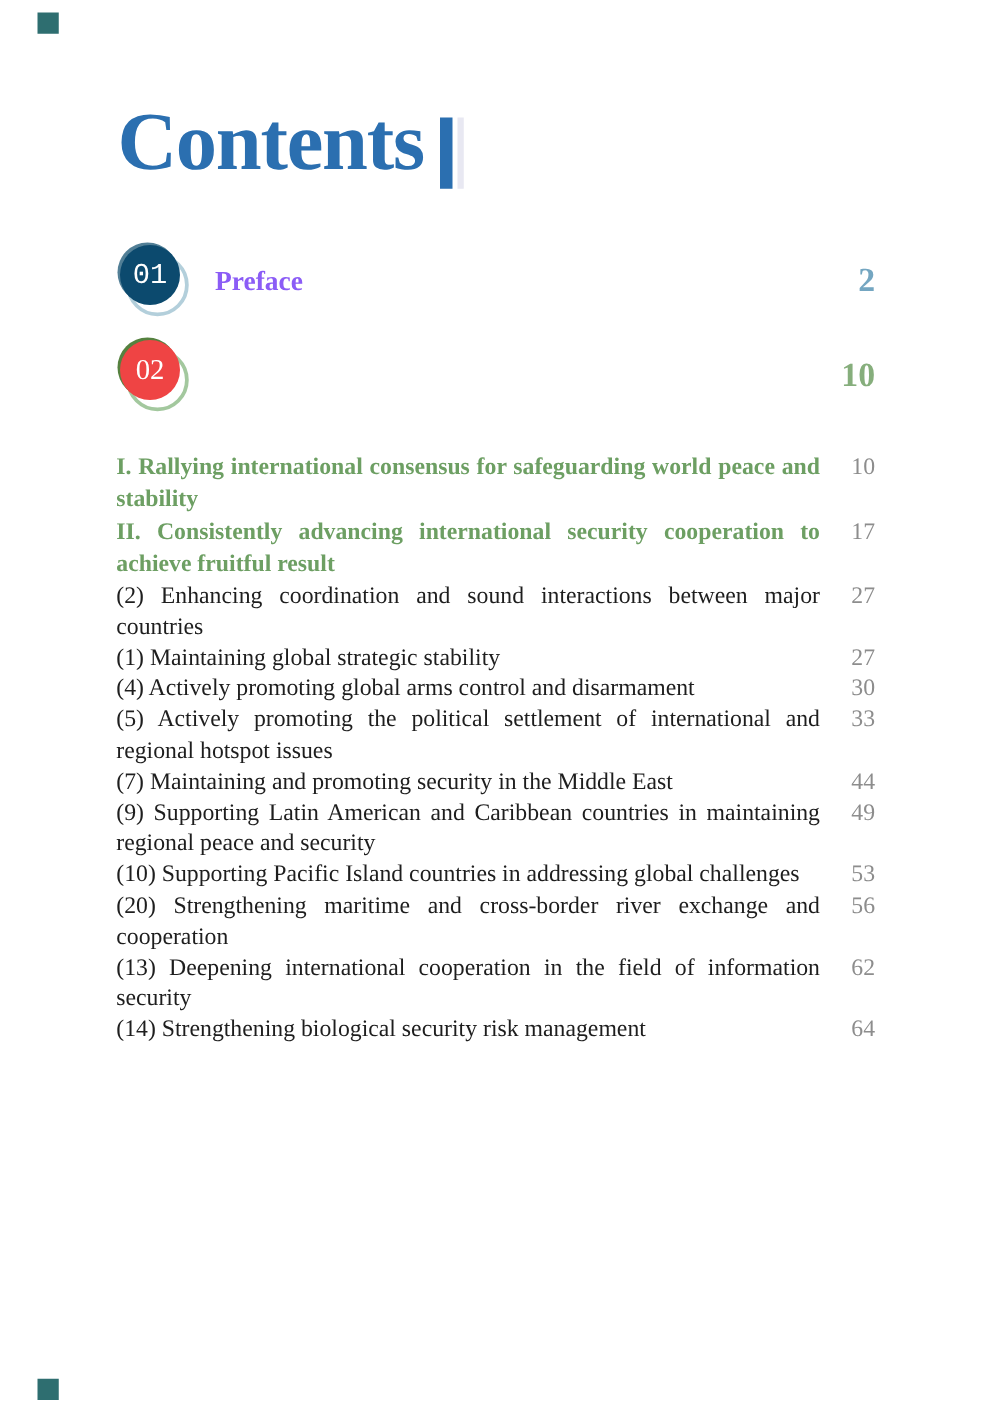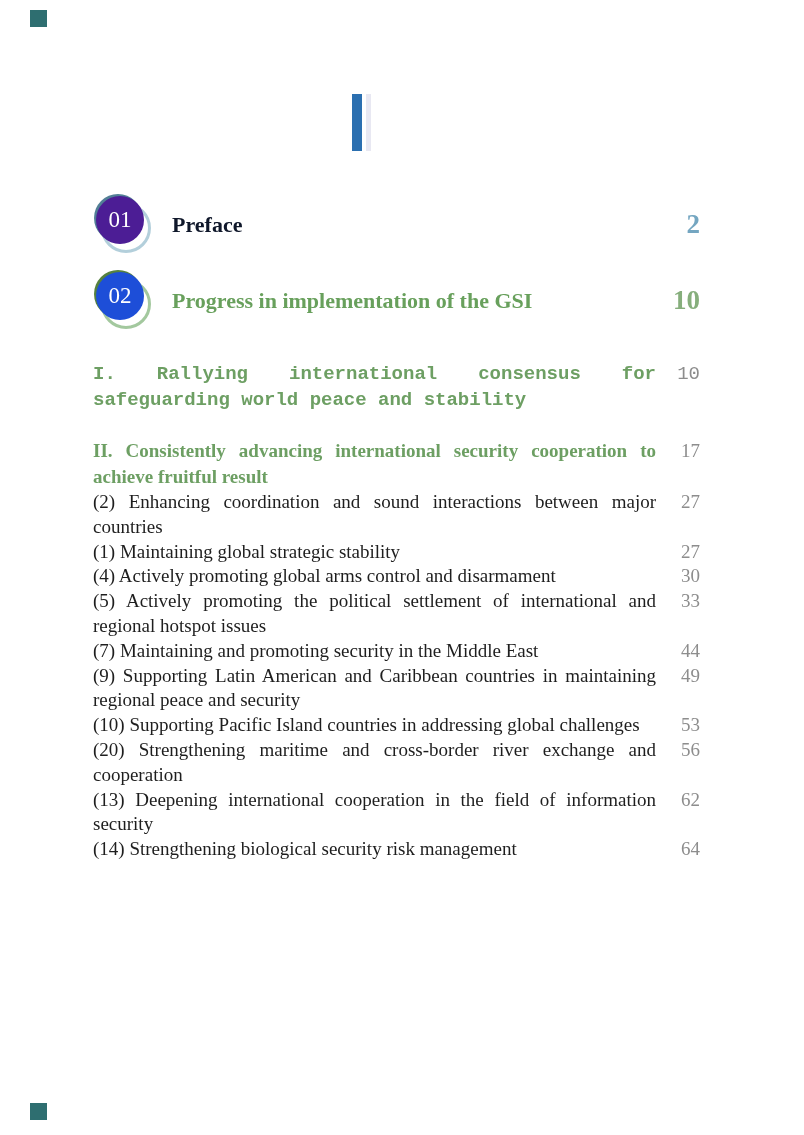--- a/index.html
+++ b/index.html
@@ -18,63 +18,63 @@
   .chapter-row{position:absolute;left:96px;width:604px;display:flex;align-items:center;}
   .chapter-row.c1{top:196px;}
   .chapter-row.c2{top:272px;}
   .badge{position:relative;width:56px;height:57px;flex:0 0 auto;}
   .badge .ring{position:absolute;left:5px;top:7px;width:44px;height:44px;border-radius:50%;
                border:3px solid transparent;}
   .badge .disc{position:absolute;left:0;top:0;width:48px;height:48px;border-radius:50%;
                display:flex;align-items:center;justify-content:center;
                color:#ffffff;font-size:23px;font-weight:normal;}
   .c1 .ring{border-color:#b3cfdb;}
-  .c1 .disc{background:#4c1d95;box-shadow:-2px -2px 0 #527f96;}
+  .c1 .disc{background:#0c4a6e;box-shadow:-2px -2px 0 #527f96;font-family:Liberation Mono, monospace;}
   .c2 .ring{border-color:#a3c89e;}
-  .c2 .disc{background:#1d4ed8;box-shadow:-2px -2px 0 #55813f;}
+  .c2 .disc{background:#ef4444;box-shadow:-2px -2px 0 #55813f;}
   .chapter-label{margin-left:20px;font-size:22px;font-weight:bold;}
-  .c1 .chapter-label{color:#0f172a;}
+  .c1 .chapter-label{color:#8b5cf6;}
   .c2 .chapter-label{color:#68a05c;}
   .chapter-page{margin-left:auto;font-size:27px;font-weight:bold;}
   .c1 .chapter-page{color:#74a6c1;}
   .c2 .chapter-page{color:#86ae7c;}
 
   .toc{position:absolute;left:93px;top:361px;width:607px;font-size:19px;color:#1e1e1e;}
   .toc-row{display:flex;align-items:flex-start;}
   .toc-text{width:563px;text-align:justify;line-height:24.8px;}
   .toc-page{margin-left:auto;width:42px;text-align:right;color:#8d8d8d;line-height:24.8px;}
   .section .toc-text{font-weight:bold;color:#6d9f63;line-height:26px;}
   .section .toc-page{line-height:26px;}
-  .section.s1{margin-bottom:25px;font-family:Liberation Mono, monospace;}
+  .section.s1{}
 </style>
 </head>
 <body>
 
 <div id="page">
   <div class="corner-sq tl"></div>
   <div class="corner-sq bl"></div>
 
+  <div class="page-title">Contents</div>
   <div class="title-bar thick"></div>
   <div class="title-bar thin"></div>
 
   <div class="chapter-row c1">
     <div class="badge">
       <div class="ring"></div>
       <div class="disc">01</div>
     </div>
     <div class="chapter-label">Preface</div>
     <div class="chapter-page">2</div>
   </div>
 
   <div class="chapter-row c2">
     <div class="badge">
       <div class="ring"></div>
       <div class="disc">02</div>
     </div>
-    <div class="chapter-label">Progress in implementation of the GSI</div>
     <div class="chapter-page">10</div>
   </div>
 
   <div class="toc">
     <div class="toc-row section s1">
       <div class="toc-text">I. Rallying international consensus for safeguarding world peace and stability</div>
       <div class="toc-page">10</div>
     </div>
     <div class="toc-row section s2">
       <div class="toc-text">II. Consistently advancing international security cooperation to achieve fruitful result</div>

